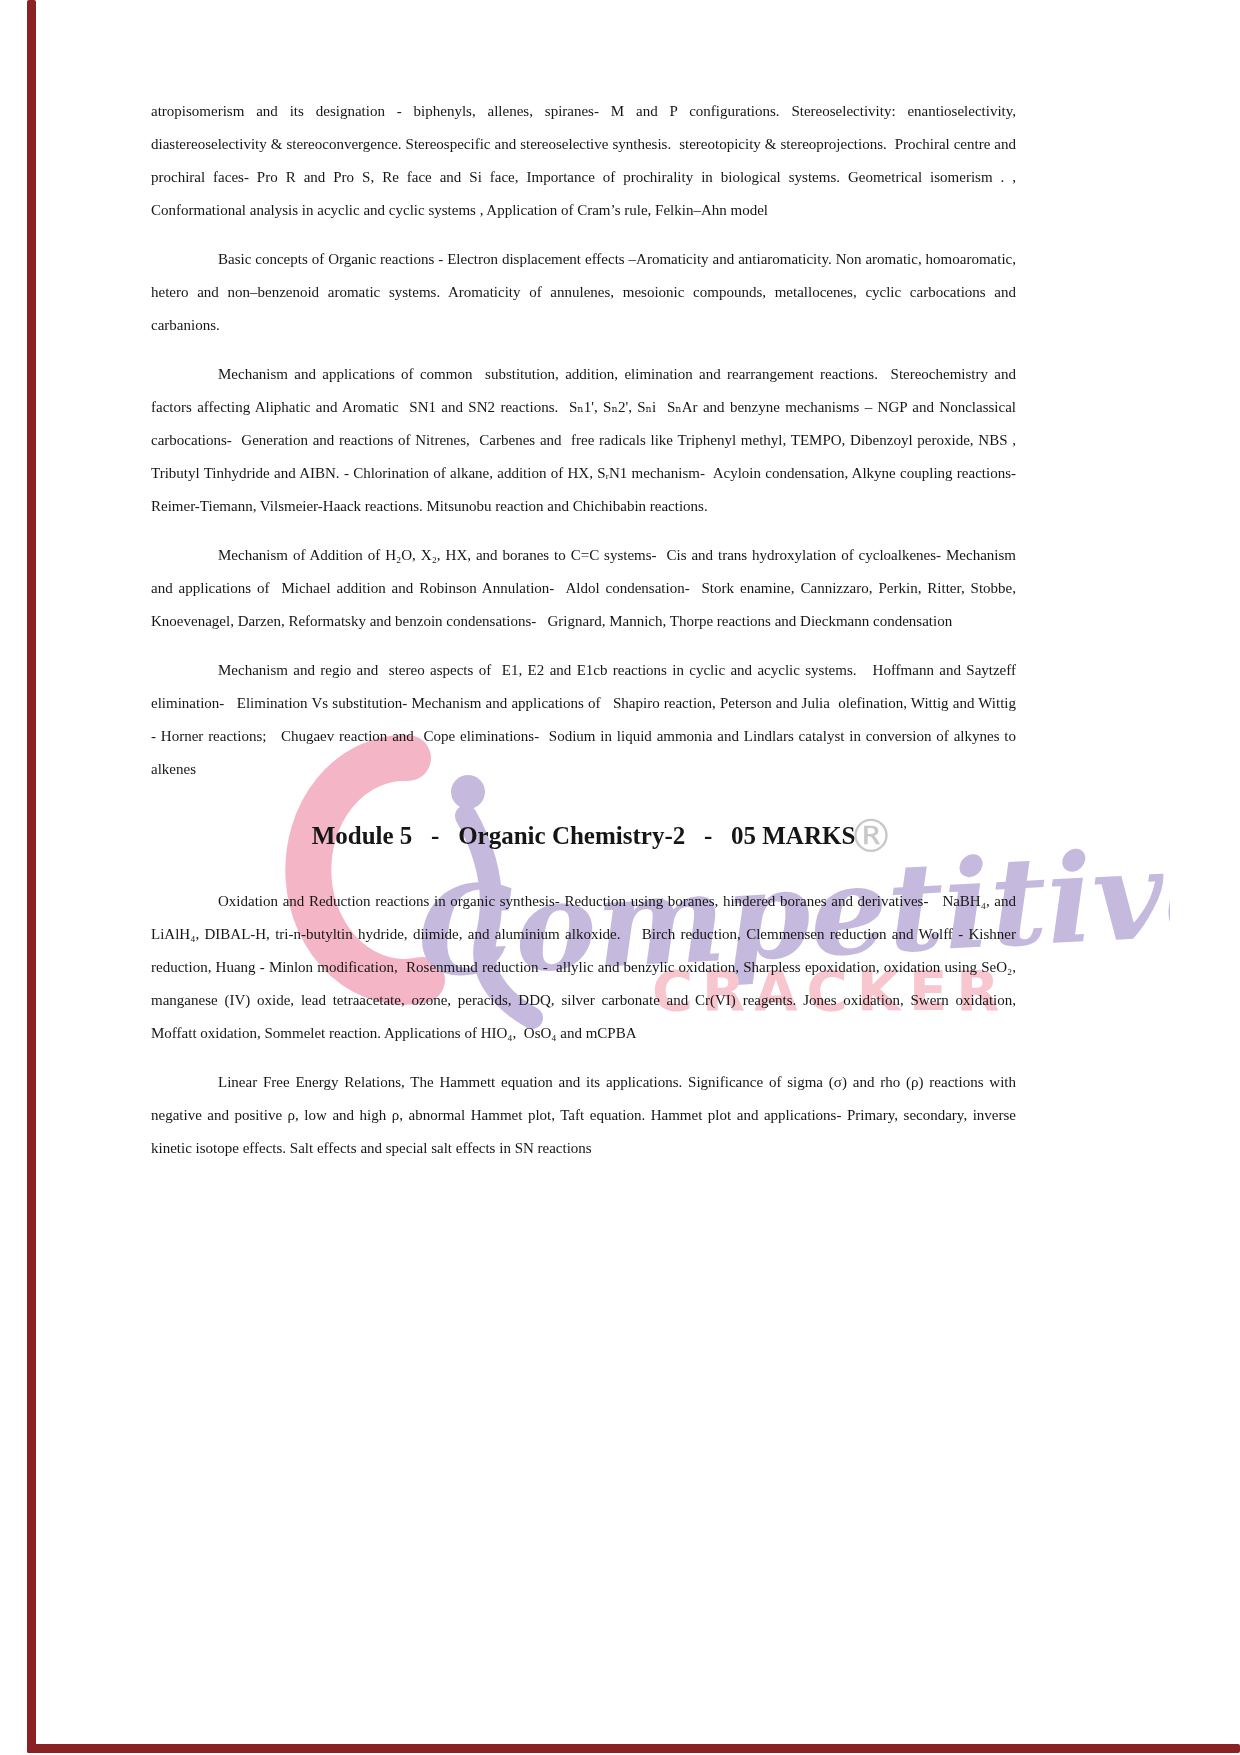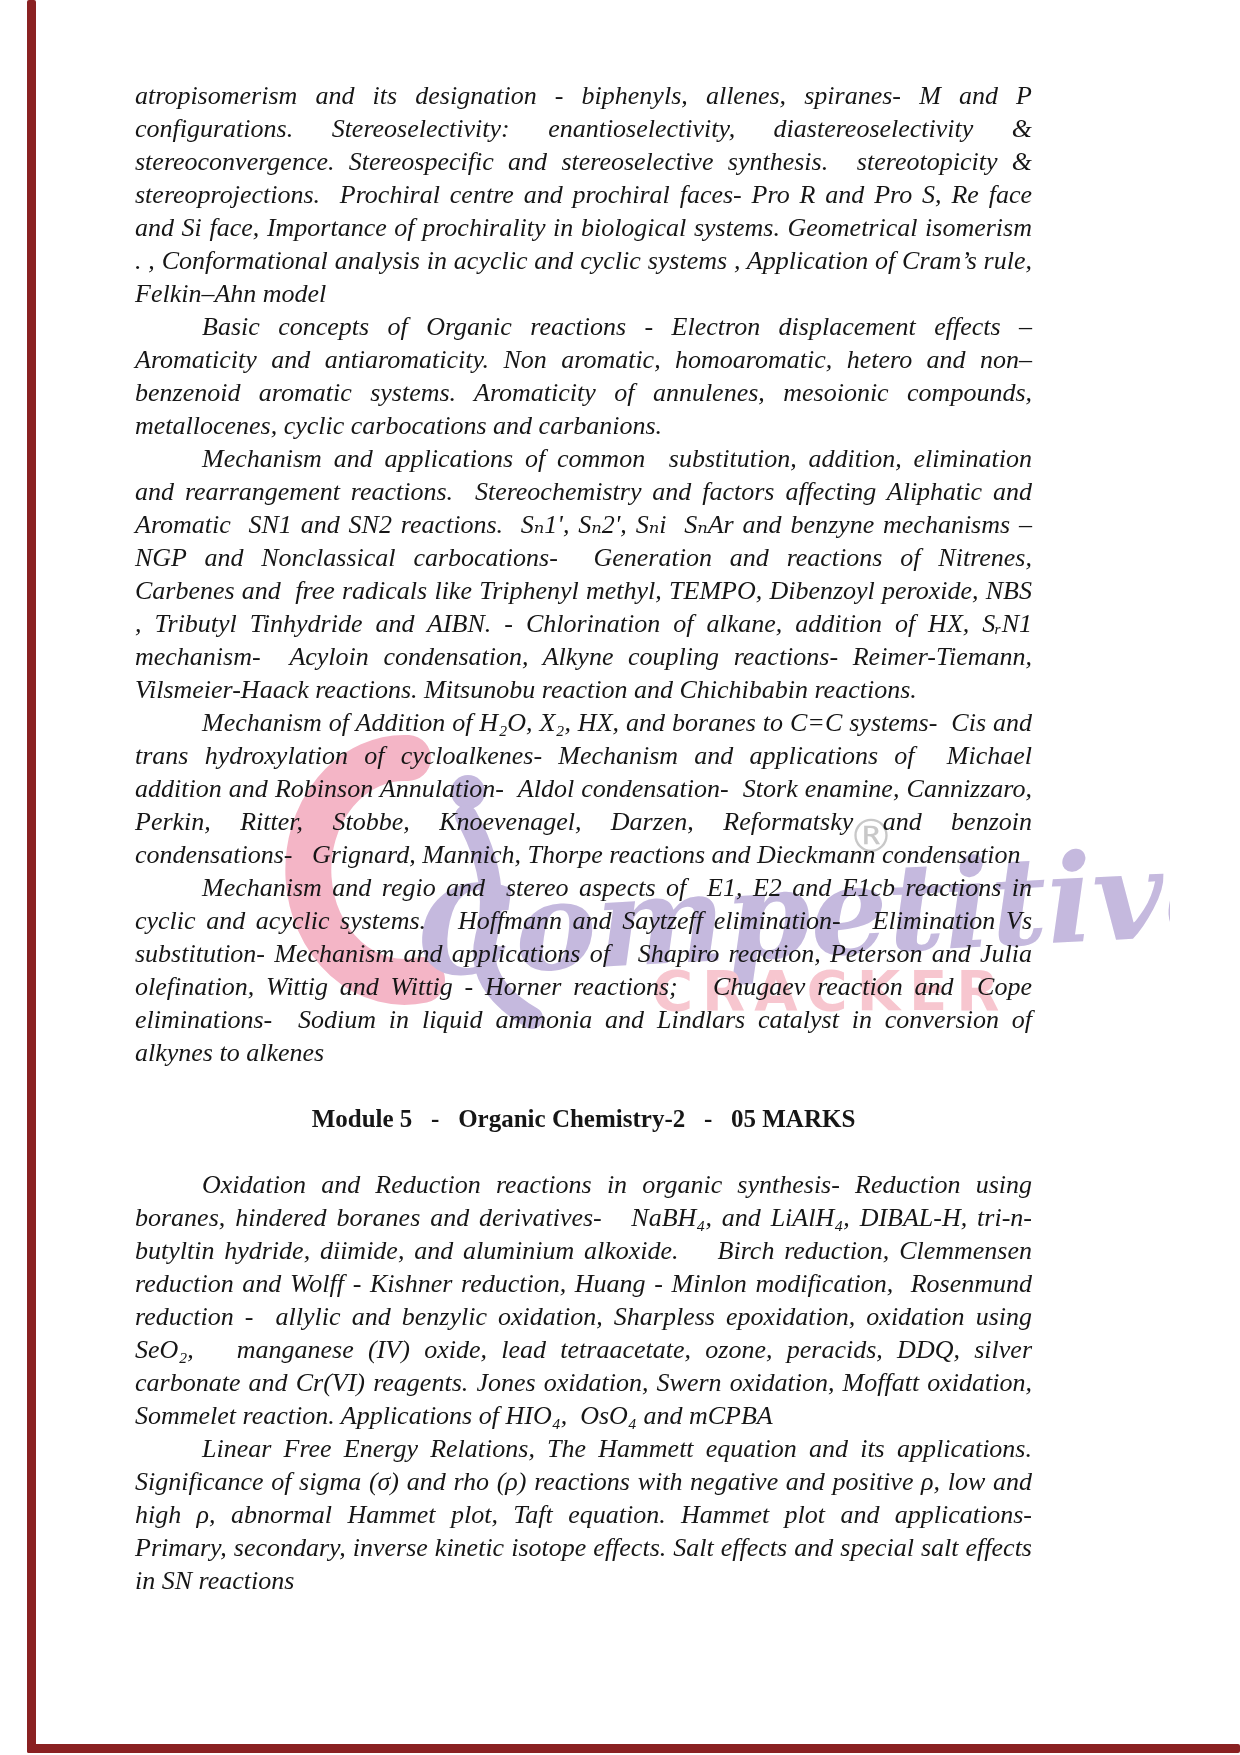--- a/index.html
+++ b/index.html
@@ -36,22 +36,22 @@
   .wm-block{
     font-family:"DejaVu Sans","Liberation Sans",sans-serif;
     font-weight:bold;letter-spacing:9px;
     fill:var(--cracker-pink);
   }
   .wm-reg{fill:var(--registered-gray);font-family:"DejaVu Sans",sans-serif;}
   .page-content{
     position:absolute;left:135px;top:79px;width:897px;z-index:1;
   }
   .para{
-    margin:0;font-size:26px;line-height:33px;color:var(--text-black);
-    text-align:justify;white-space:pre-wrap;font-style:italic;
+    margin:16px;font-size:15px;line-height:33px;color:var(--text-black);
+    text-align:justify;white-space:pre-wrap;
   }
   .para.indent{text-indent:67px;}
   .module-heading{
     margin:33px 0;font-size:25px;line-height:33px;font-weight:bold;
     color:var(--text-black);text-align:center;white-space:pre;
   }
 </style>
 </head>
 <body>
 

